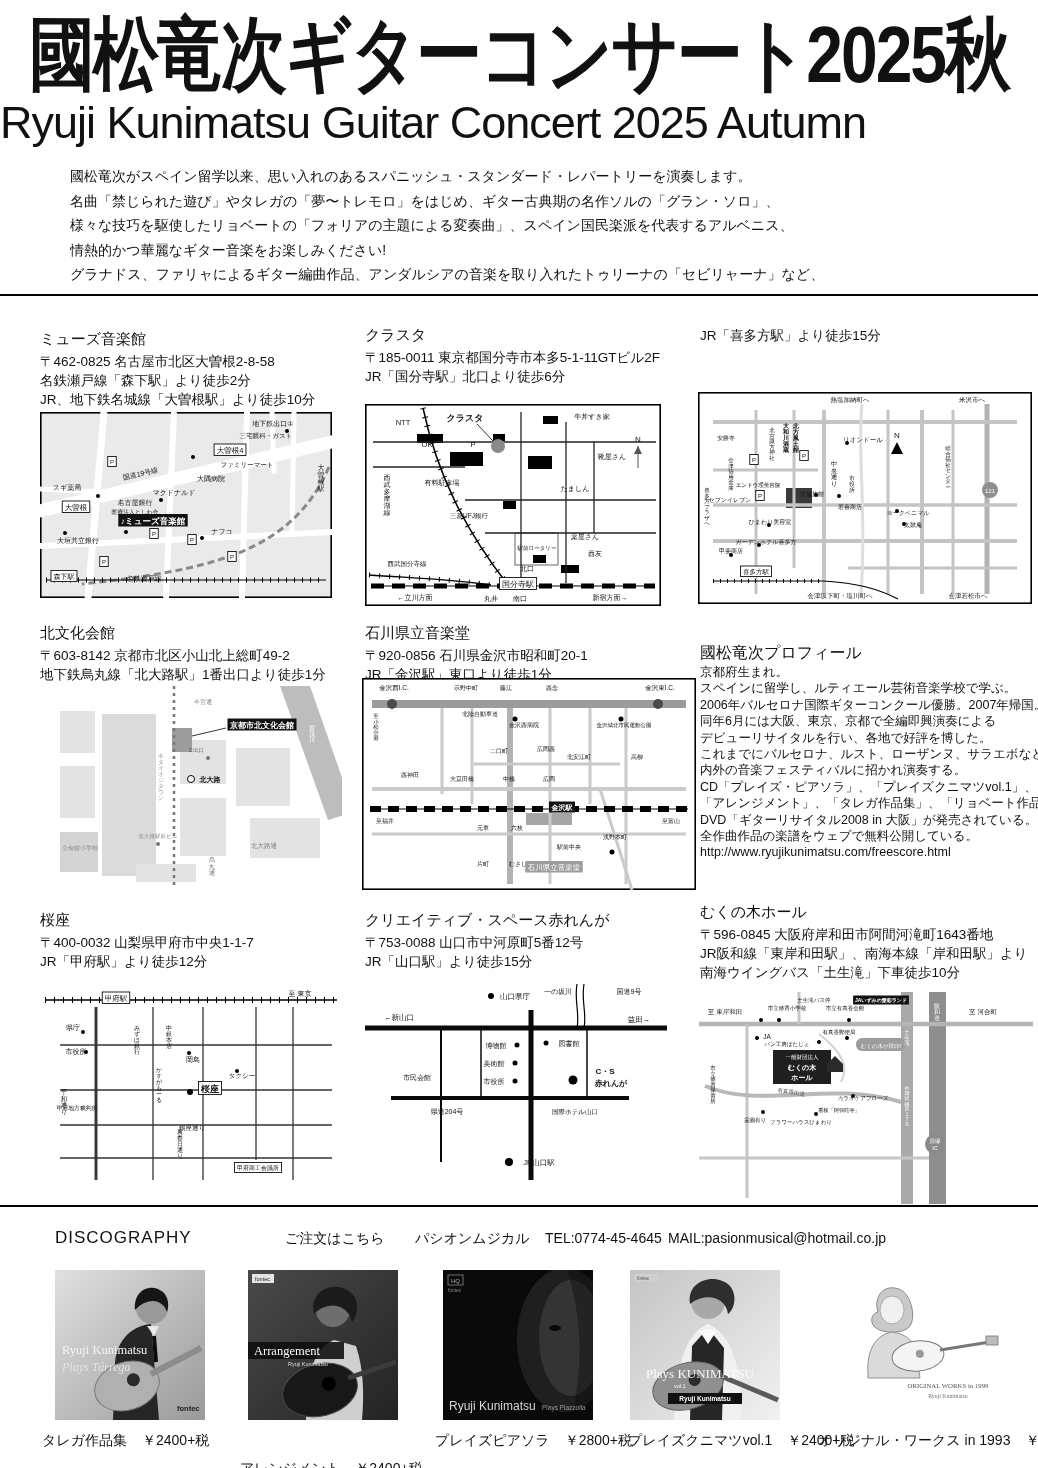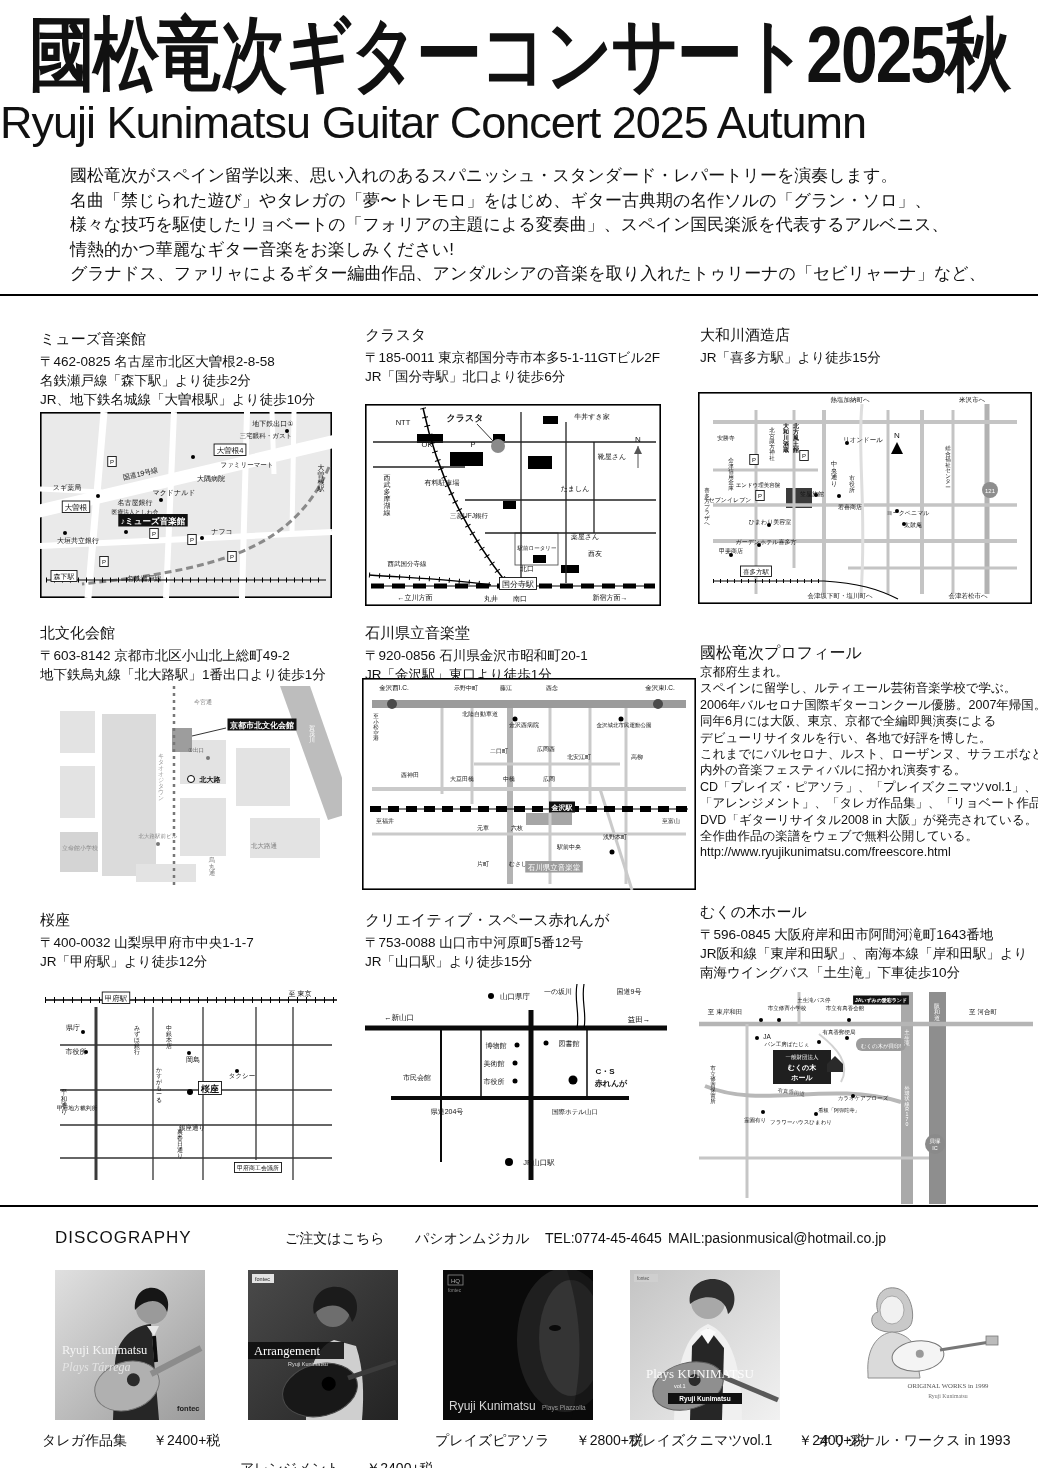--- a/index.html
+++ b/index.html
@@ -3,33 +3,33 @@
 <meta charset="utf-8">
 <style>
   html,body{margin:0;padding:0}
   body{width:1038px;height:1468px;position:relative;background:#fff;color:#111;
        font-family:"Liberation Sans","DejaVu Sans",sans-serif;overflow:hidden}
   .abs{position:absolute}
   .title-ja{left:0;right:0;top:0;text-align:center;font-size:66px;font-weight:800;
             letter-spacing:-2px;white-space:nowrap;transform:scaleY(1.22);transform-origin:top center}
   .title-en{left:0;right:0;top:97px;text-align:left;font-size:45px;font-weight:400;
             letter-spacing:-1px;white-space:nowrap}
-  .intro{left:70px;top:164px;font-size:17px;line-height:24.5px;white-space:nowrap}
+  .intro{left:70px;top:164px;font-size:14px;line-height:24.5px;white-space:nowrap}
   .rule{left:0;width:1038px;height:2px;background:#000}
   .venue .v-name{font-size:15px;margin-bottom:3px}
   .venue .v-line{font-size:13.5px;line-height:19px;white-space:nowrap}
   .map{position:absolute;display:block}
   svg{font-family:"Liberation Sans","DejaVu Sans",sans-serif}
   .serif{font-family:"Liberation Serif","DejaVu Serif",serif}
   .profile .p-title{font-size:16px;}
   .profile .p-line{font-size:12.5px;line-height:16.4px;white-space:nowrap}
   .disco-head{font-size:17px;letter-spacing:1px}
   .disco-item{font-size:14px;white-space:nowrap}
   .caption{font-size:14px;white-space:nowrap}
-  .caption .price{margin-left:26px}
+  .caption .price{margin-left:15px}
   .cover{position:absolute;top:1270px;height:150px}
 </style>
 </head>
 <body>
 
 <div class="abs title-ja">國松竜次ギターコンサート2025秋</div>
 <div class="abs title-en">Ryuji Kunimatsu Guitar Concert 2025 Autumn</div>
 
 <div class="abs intro">
   <div>國松竜次がスペイン留学以来、思い入れのあるスパニッシュ・スタンダード・レパートリーを演奏します。</div>
@@ -238,21 +238,20 @@
     </g>
     <g>
       <text x="155" y="197" font-size="7" fill="#111" text-anchor="middle" font-weight="normal">南口</text>
     </g>
     <g>
       <text x="245" y="196" font-size="7" fill="#111" text-anchor="middle" font-weight="normal">新宿方面→</text>
     </g>
   </svg>
 
 <div class="abs venue" style="left:700px;top:326px;width:335px">
-  <div class="v-name">大和川酒造店</div>
   <div class="v-line">JR「喜多方駅」より徒歩15分</div>
 </div>
 <svg class="map" style="left:698px;top:392px" width="334" height="212" viewBox="0 0 334 212">
     <rect x="0.8" y="0.8" width="332.4" height="210.4" fill="#fff" stroke="#000" stroke-width="1.6"></rect>
     <rect x="88" y="96" width="26" height="20" fill="#3a3a3a" stroke="none" stroke-width="0.9" rx="0"></rect>
     <line x1="58" y1="18" x2="58" y2="202" stroke-width="3" stroke="#c4c4c4"></line>
     <line x1="96" y1="18" x2="96" y2="176" stroke-width="3" stroke="#c4c4c4"></line>
     <line x1="126" y1="18" x2="126" y2="202" stroke-width="4" stroke="#c4c4c4"></line>
     <line x1="190" y1="18" x2="190" y2="202" stroke-width="3" stroke="#c4c4c4"></line>
     <line x1="224" y1="18" x2="224" y2="202" stroke-width="4" stroke="#c4c4c4"></line>

